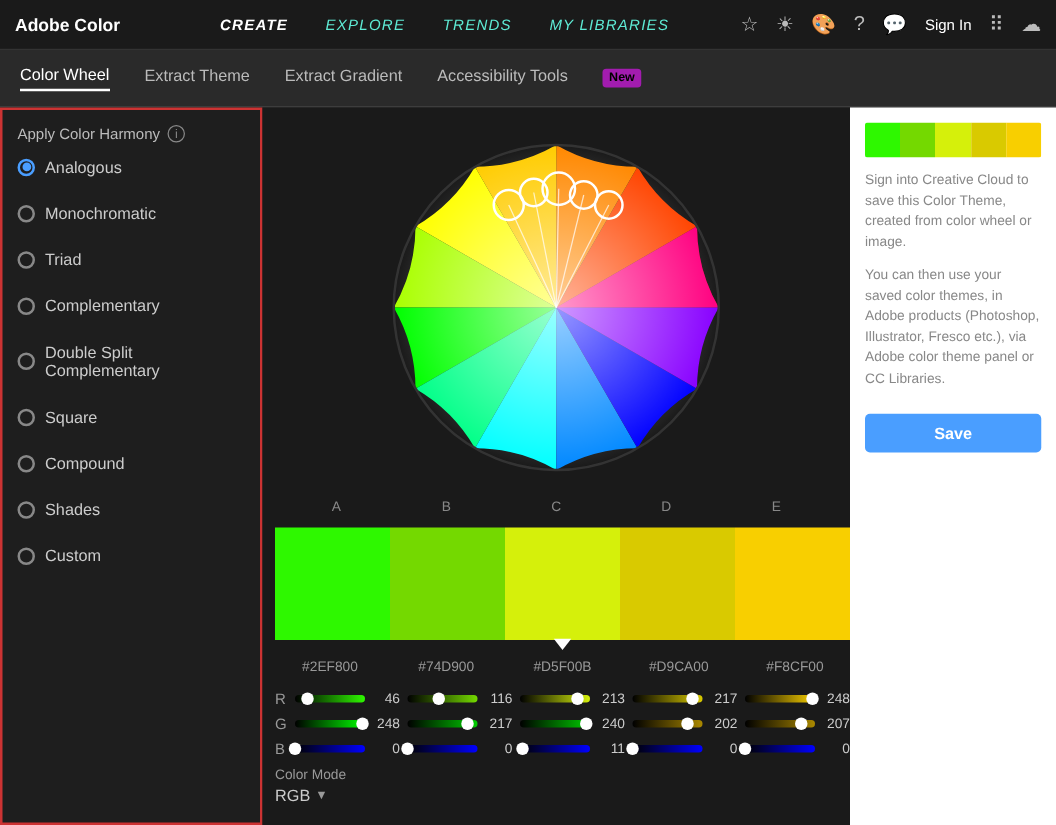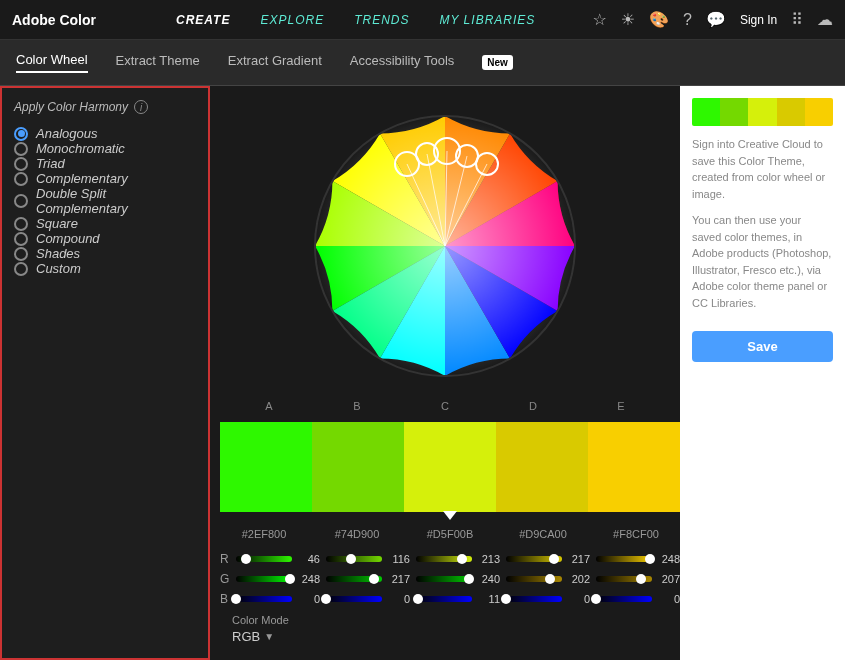--- a/index.html
+++ b/index.html
@@ -74,21 +74,21 @@
       color: #bbb;
       font-size: 13px;
       cursor: pointer;
       padding-bottom: 4px;
     }
     .sub-nav-item.active {
       color: #fff;
       border-bottom: 2px solid #fff;
     }
     .new-badge {
-      background: #ffffff;
+      background: #a21caf;
       color: #000;
       font-size: 10px;
       font-weight: bold;
       padding: 2px 5px;
       border-radius: 3px;
     }
 
     
     .main-content {
       display: flex;
@@ -96,21 +96,20 @@
     }
 
     
     .left-panel {
       width: 210px;
       background: #1e1e1e;
       border: 2px solid #cc3333;
       padding: 12px;
       overflow-y: auto;
       flex-shrink: 0;
-      font-style: italic;
     }
     .harmony-header {
       display: flex;
       align-items: center;
       margin-bottom: 12px;
     }
     .harmony-title {
       font-size: 12px;
       color: #bbb;
       margin-right: 6px;
@@ -122,21 +121,21 @@
       border-radius: 50%;
       display: flex;
       align-items: center;
       justify-content: center;
       font-size: 10px;
       color: #888;
     }
     .radio-group {
       display: flex;
       flex-direction: column;
-      gap: 0;
+      gap: 22px;
     }
     .radio-item {
       display: flex;
       align-items: center;
       gap: 8px;
       cursor: pointer;
     }
     .radio-circle {
       width: 14px;
       height: 14px;
@@ -599,21 +598,21 @@
           <div class="slider-item">
             <div class="slider-track" style="background: linear-gradient(to right, #000, #0000ff);">
               <div class="slider-thumb" style="left:0%;"></div>
             </div>
             <span class="slider-value">0</span>
           </div>
         </div>
       </div>
     </div>
 
-    <div style="position:absolute; bottom:16px; left:232px;">
+    <div style="position:absolute; bottom:16px; left:220px;">
       <div class="color-mode-label">Color Mode</div>
       <div class="color-mode-select">
         <span class="color-mode-value">RGB</span>
         <span class="chevron-down">▼</span>
       </div>
     </div>
   </div>
 
   <div class="right-panel">
     <div class="theme-preview">

